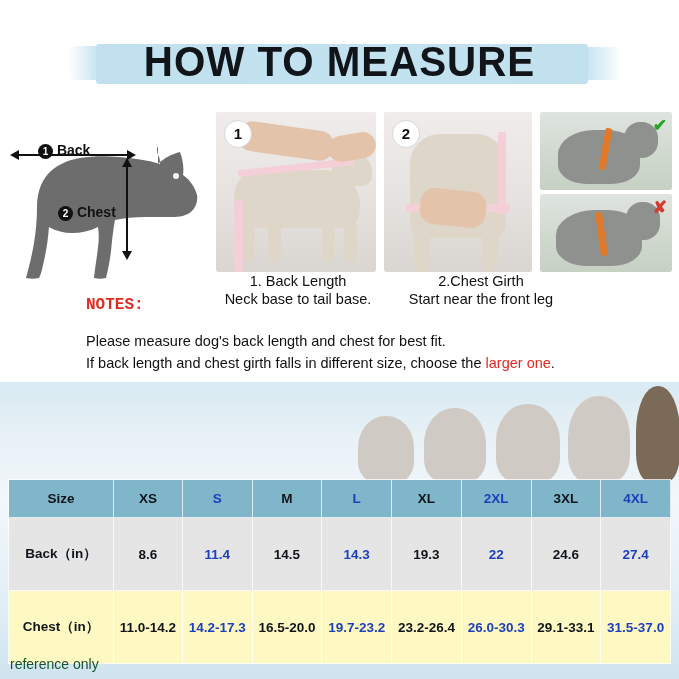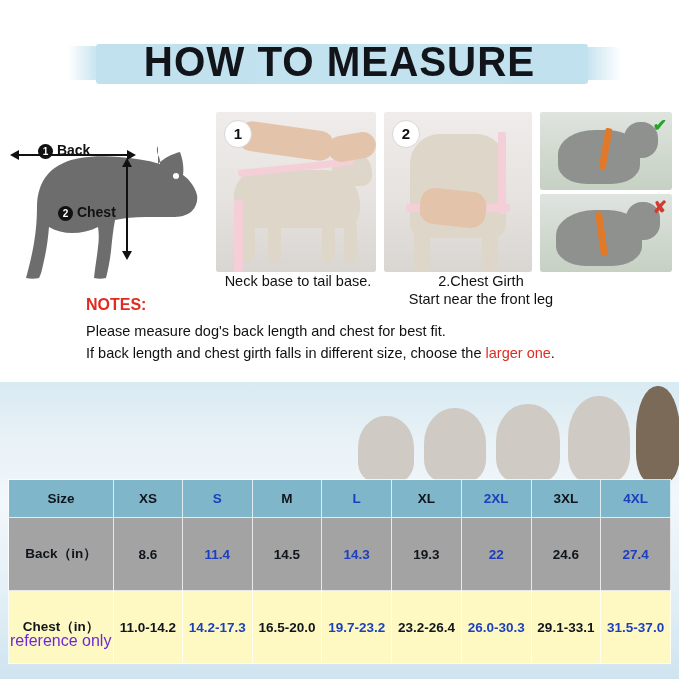--- a/index.html
+++ b/index.html
@@ -127,21 +127,21 @@
   }
 
   .cap {
     position:absolute; text-align:center; font-size:14.5px; color:#111; line-height:18px;
   }
   #cap1 { left:212px; top:272px; width:172px; }
   #cap2 { left:392px; top:272px; width:178px;text-align:center; }
 
   
   .notes { position:absolute; left:86px; top:296px; width:580px; }
-  .notes-title { color:#e02b20; font-size:16px; font-weight:bold; margin-bottom:7px; }
+  .notes-title { color:#e02b20; font-size:16px; font-weight:bold; margin-bottom:17px;font-family:Liberation Mono, monospace; }
   .notes p { margin:0 0 2px 0; font-size:14.5px; color:#111; line-height:20px; }
   .hl { color:#e02b20; }
 
   
   .lower {
     position:absolute; left:0; top:382px; width:679px; height:297px;
     background:linear-gradient(180deg,#d8eaf2 0%, #e7f1f6 18%, #f2f7fb 40%, #e3eff6 72%, #cfe4ef 100%);
   }
   .dogs-row { position:absolute; left:350px; top:0px; width:329px; height:100px; }
   .smalldog {
@@ -157,29 +157,29 @@
     font-size:13.5px; color:#111;
     font-family:"Liberation Sans", sans-serif;
   }
   td, th {
     text-align:center; padding:0; font-weight:bold;
     border:1px solid rgba(255,255,255,0.75);
   }
   thead th { height:37px;text-align:center; }
   tbody td { height:37px; }
   .hdr-row { background:#7fb6c9; }
-  .r2 { background:#a3a3a3; }
+  .r2 { background:#e5e5e5; }
   .r3 { background:#fef9c3; }
   .r4 { background:#b8dce8; }
   .rowlabel { width:104px; }
   .blue { color:#1c3fbd; }
   .dark { color:#10151c; }
 
   .ref-note {
-    position:absolute; left:10px; top:632px; font-size:16px; color:#6d28d9;
+    position:absolute; left:10px; top:656px; font-size:14px; color:#14532d;
   }
 </style>
 </head>
 <body>
 
 <div class="page">
 
   <div class="title-band">
     <div class="title-brush"></div>
     <div class="title-text">HOW TO MEASURE</div>
@@ -241,20 +241,21 @@
     <div class="photo" id="photo4">
       <div class="grass-bg"></div>
       <div class="dogphoto" style="left:16px; top:16px; width:86px; height:56px;"></div>
       <div class="dogphoto" style="left:86px; top:8px; width:34px; height:38px; border-radius:16px;"></div>
       <div class="strap" style="left:58px; top:18px; width:7px; height:44px; transform:rotate(-8deg);"></div>
       <div class="cross">✘</div>
     </div>
   </div>
 
   <div class="cap" id="cap1">
+    <div>1. Back Length</div>
     <div>Neck base to tail base.</div>
   </div>
   <div class="cap" id="cap2">
     <div>2.Chest Girth</div>
     <div>Start near the front leg</div>
   </div>
 
   <div class="notes">
     <div class="notes-title">NOTES:</div>
     <p>Please measure dog's back length and chest for best fit.</p>

